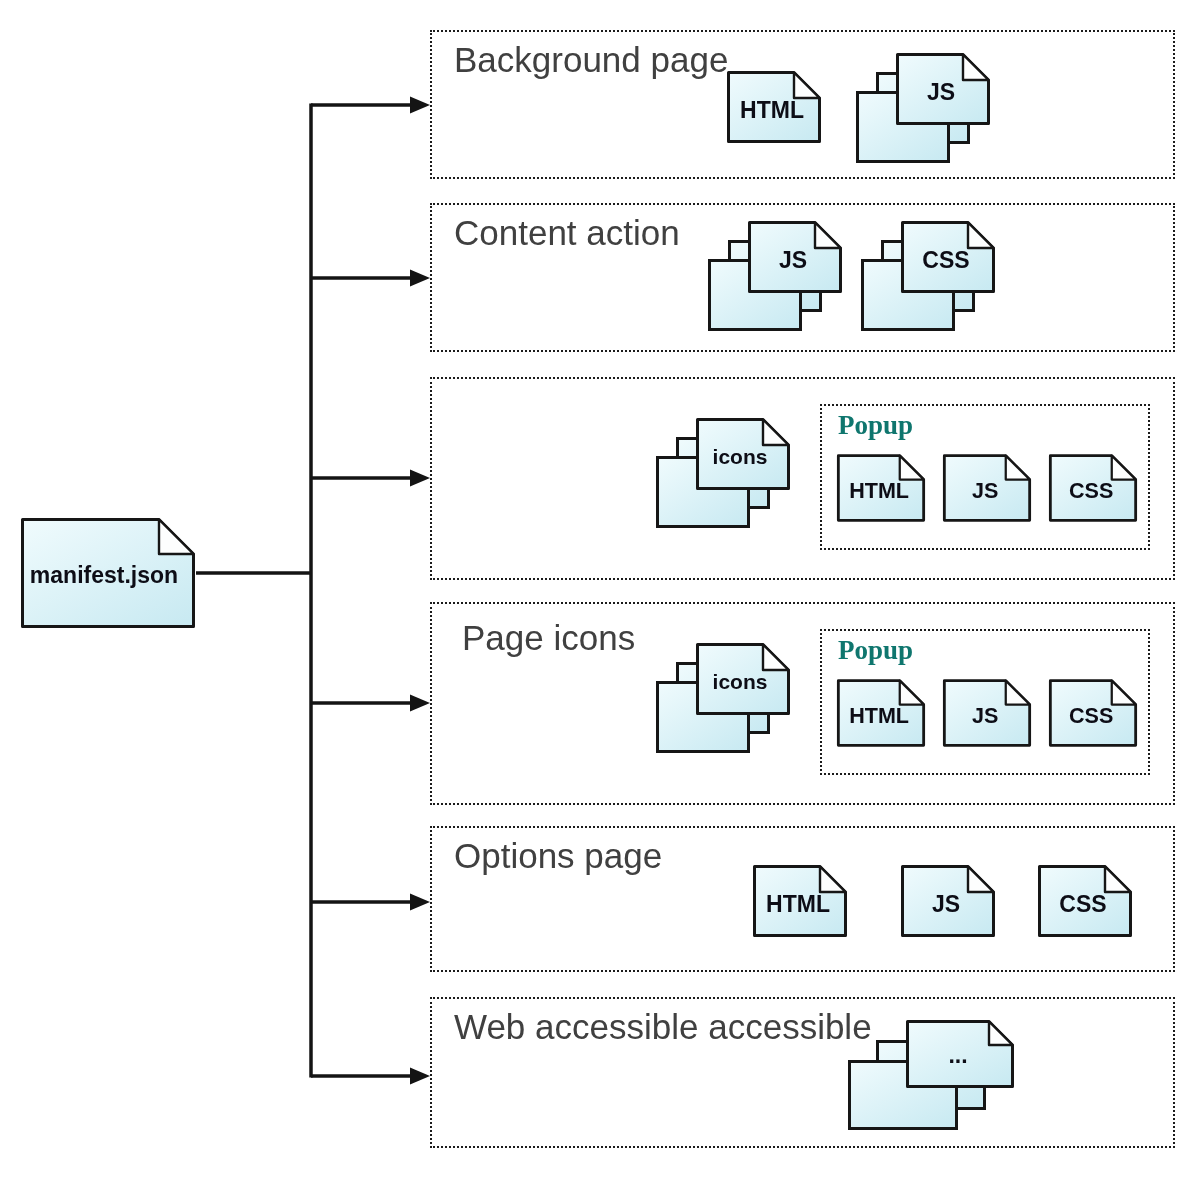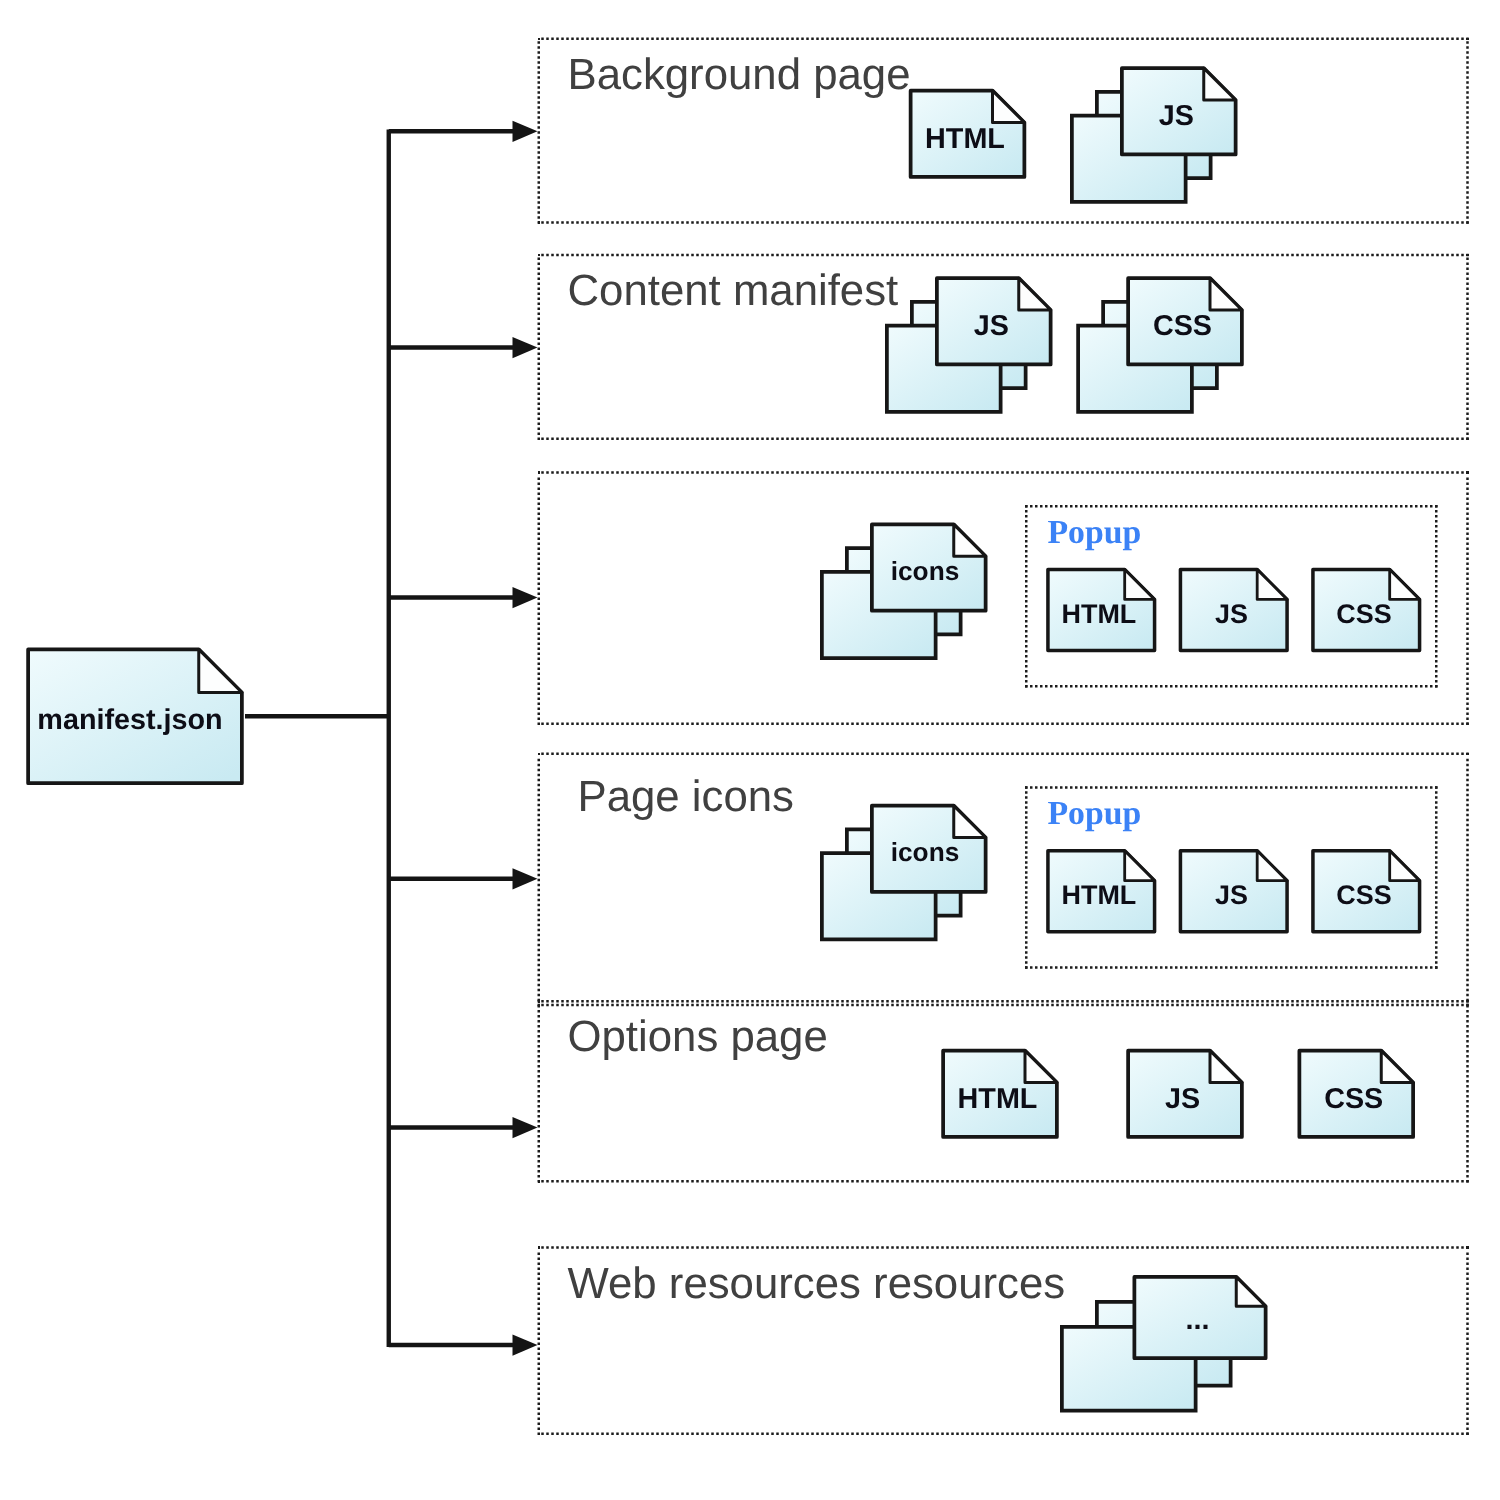--- a/index.html
+++ b/index.html
@@ -20,21 +20,21 @@
   .section-title{
     position:absolute;left:22px;top:8px;
     font-size:35px;color:#404040;white-space:nowrap;
   }
   
   .popup{
     position:absolute;box-sizing:border-box;border:2px dotted #1b1b1b;
   }
   .popup-title{
     position:absolute;left:16px;top:4px;
-    font-family:"Liberation Serif",serif;font-weight:700;font-size:27px;color:#3b82f6;
+    font-family:"Liberation Serif",serif;font-weight:700;font-size:27px;color:#0f766e;
   }
 
   
   .doc{position:absolute;overflow:visible;}
   .page{fill:url(#docgrad);stroke:#161616;stroke-width:3;stroke-linejoin:round;}
   .flap{fill:#fdfefe;stroke:#161616;stroke-width:2.4;stroke-linejoin:round;}
   .sheet{fill:url(#docgrad);stroke:#161616;stroke-width:3;}
   .doclabel{
     font-family:"Liberation Sans",sans-serif;font-weight:700;font-size:23px;
     fill:#0d0d16;text-anchor:middle;
@@ -96,21 +96,21 @@
       <rect class="sheet" x="2.5" y="40.5" width="91" height="69"></rect>
       <g transform="translate(40,0)">
         <path class="page" d="M2.5,2.5 H68 L93.5,28 V71.5 H2.5 Z"></path>
         <path class="flap" d="M68,2.5 L93.5,28 H68 Z"></path>
         <text class="doclabel" x="46" y="48">JS</text>
       </g>
     </svg>
   </div>
 
   <div class="section" style="top:203px;height:149px">
-    <div class="section-title">Content manifest</div>
+    <div class="section-title">Content action</div>
     <svg class="doc" style="left:275px;top:15px" width="136" height="112" viewBox="0 0 136 112">
       <rect class="sheet" x="22.5" y="21.5" width="91" height="69"></rect>
       <rect class="sheet" x="2.5" y="40.5" width="91" height="69"></rect>
       <g transform="translate(40,0)">
         <path class="page" d="M2.5,2.5 H68 L93.5,28 V71.5 H2.5 Z"></path>
         <path class="flap" d="M68,2.5 L93.5,28 H68 Z"></path>
         <text class="doclabel" x="46" y="48">JS</text>
       </g>
     </svg>
     <svg class="doc" style="left:428px;top:15px" width="136" height="112" viewBox="0 0 136 112">
@@ -178,41 +178,41 @@
         <text class="doclabel" x="46" y="48">JS</text>
       </svg>
       <svg class="doc" style="left:226px;top:46px" width="90" height="72" viewBox="0 0 96 74">
         <path class="page" d="M2.5,2.5 H68 L93.5,28 V71.5 H2.5 Z"></path>
         <path class="flap" d="M68,2.5 L93.5,28 H68 Z"></path>
         <text class="doclabel" x="46" y="48">CSS</text>
       </svg>
     </div>
   </div>
 
-  <div class="section" style="top:800px;height:146px">
+  <div class="section" style="top:826px;height:146px">
     <div class="section-title">Options page</div>
     <svg class="doc" style="left:320px;top:36px" width="96" height="74" viewBox="0 0 96 74">
       <path class="page" d="M2.5,2.5 H68 L93.5,28 V71.5 H2.5 Z"></path>
       <path class="flap" d="M68,2.5 L93.5,28 H68 Z"></path>
       <text class="doclabel" x="46" y="48">HTML</text>
     </svg>
     <svg class="doc" style="left:468px;top:36px" width="96" height="74" viewBox="0 0 96 74">
       <path class="page" d="M2.5,2.5 H68 L93.5,28 V71.5 H2.5 Z"></path>
       <path class="flap" d="M68,2.5 L93.5,28 H68 Z"></path>
       <text class="doclabel" x="46" y="48">JS</text>
     </svg>
     <svg class="doc" style="left:605px;top:36px" width="96" height="74" viewBox="0 0 96 74">
       <path class="page" d="M2.5,2.5 H68 L93.5,28 V71.5 H2.5 Z"></path>
       <path class="flap" d="M68,2.5 L93.5,28 H68 Z"></path>
       <text class="doclabel" x="46" y="48">CSS</text>
     </svg>
   </div>
 
   <div class="section" style="top:997px;height:151px">
-    <div class="section-title">Web resources resources</div>
+    <div class="section-title">Web accessible accessible</div>
     <svg class="doc" style="left:415px;top:20px" width="172" height="112" viewBox="0 0 172 112">
       <rect class="sheet" x="30.5" y="22.5" width="107" height="67"></rect>
       <rect class="sheet" x="2.5" y="42.5" width="107" height="67"></rect>
       <g transform="translate(58,0)">
         <path class="page" d="M2.5,2.5 H84 L107.5,26 V67.5 H2.5 Z"></path>
         <path class="flap" d="M84,2.5 L107.5,26 H84 Z"></path>
         <text class="doclabel" x="53" y="44">...</text>
       </g>
     </svg>
   </div>

